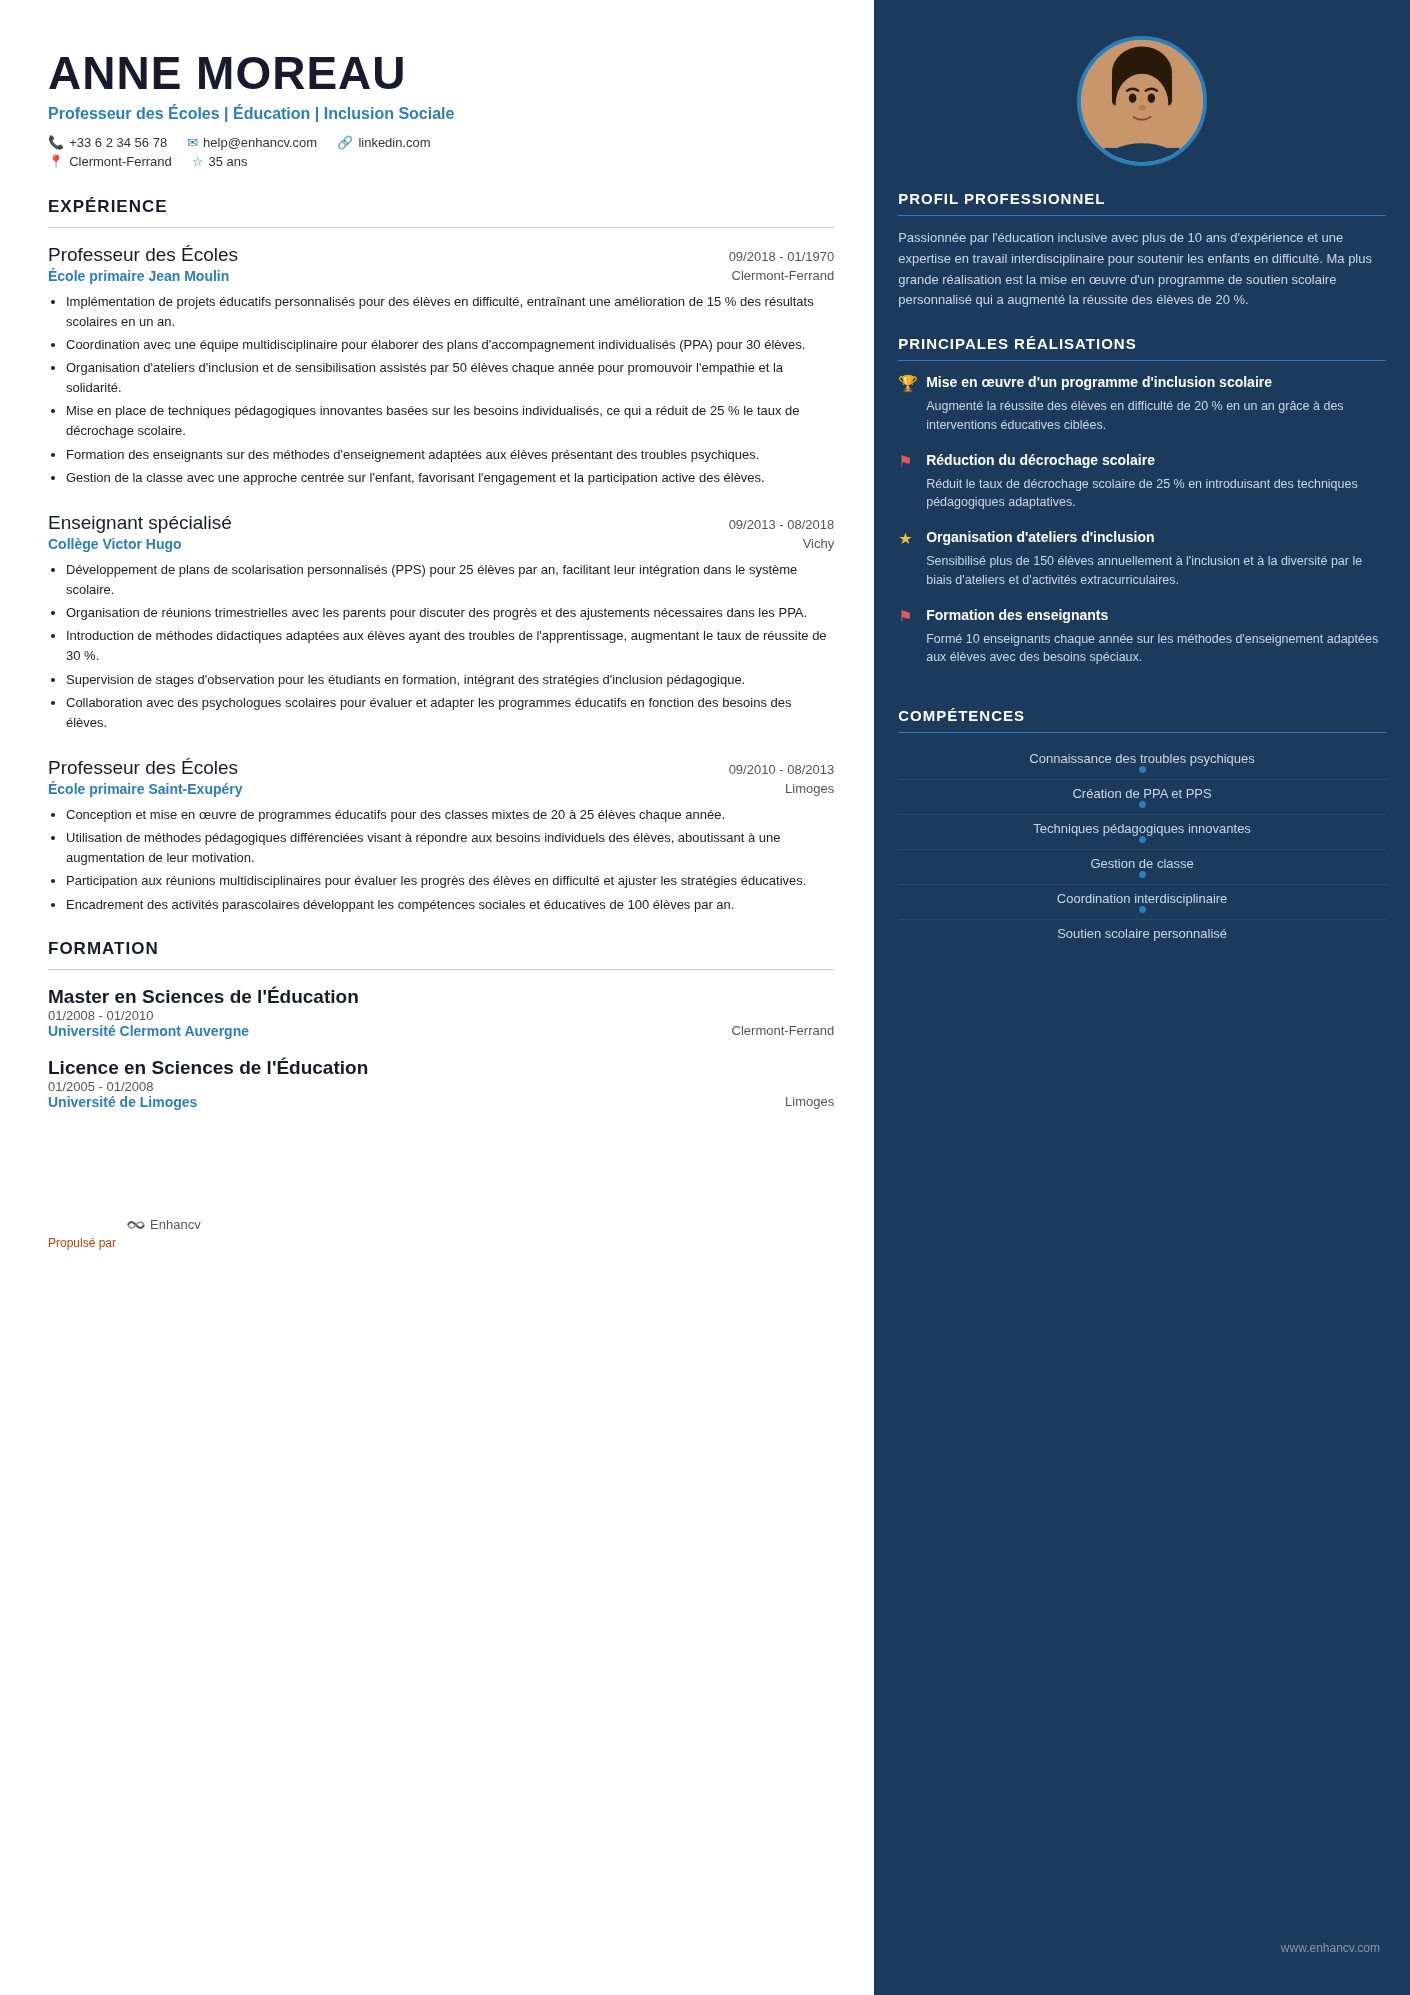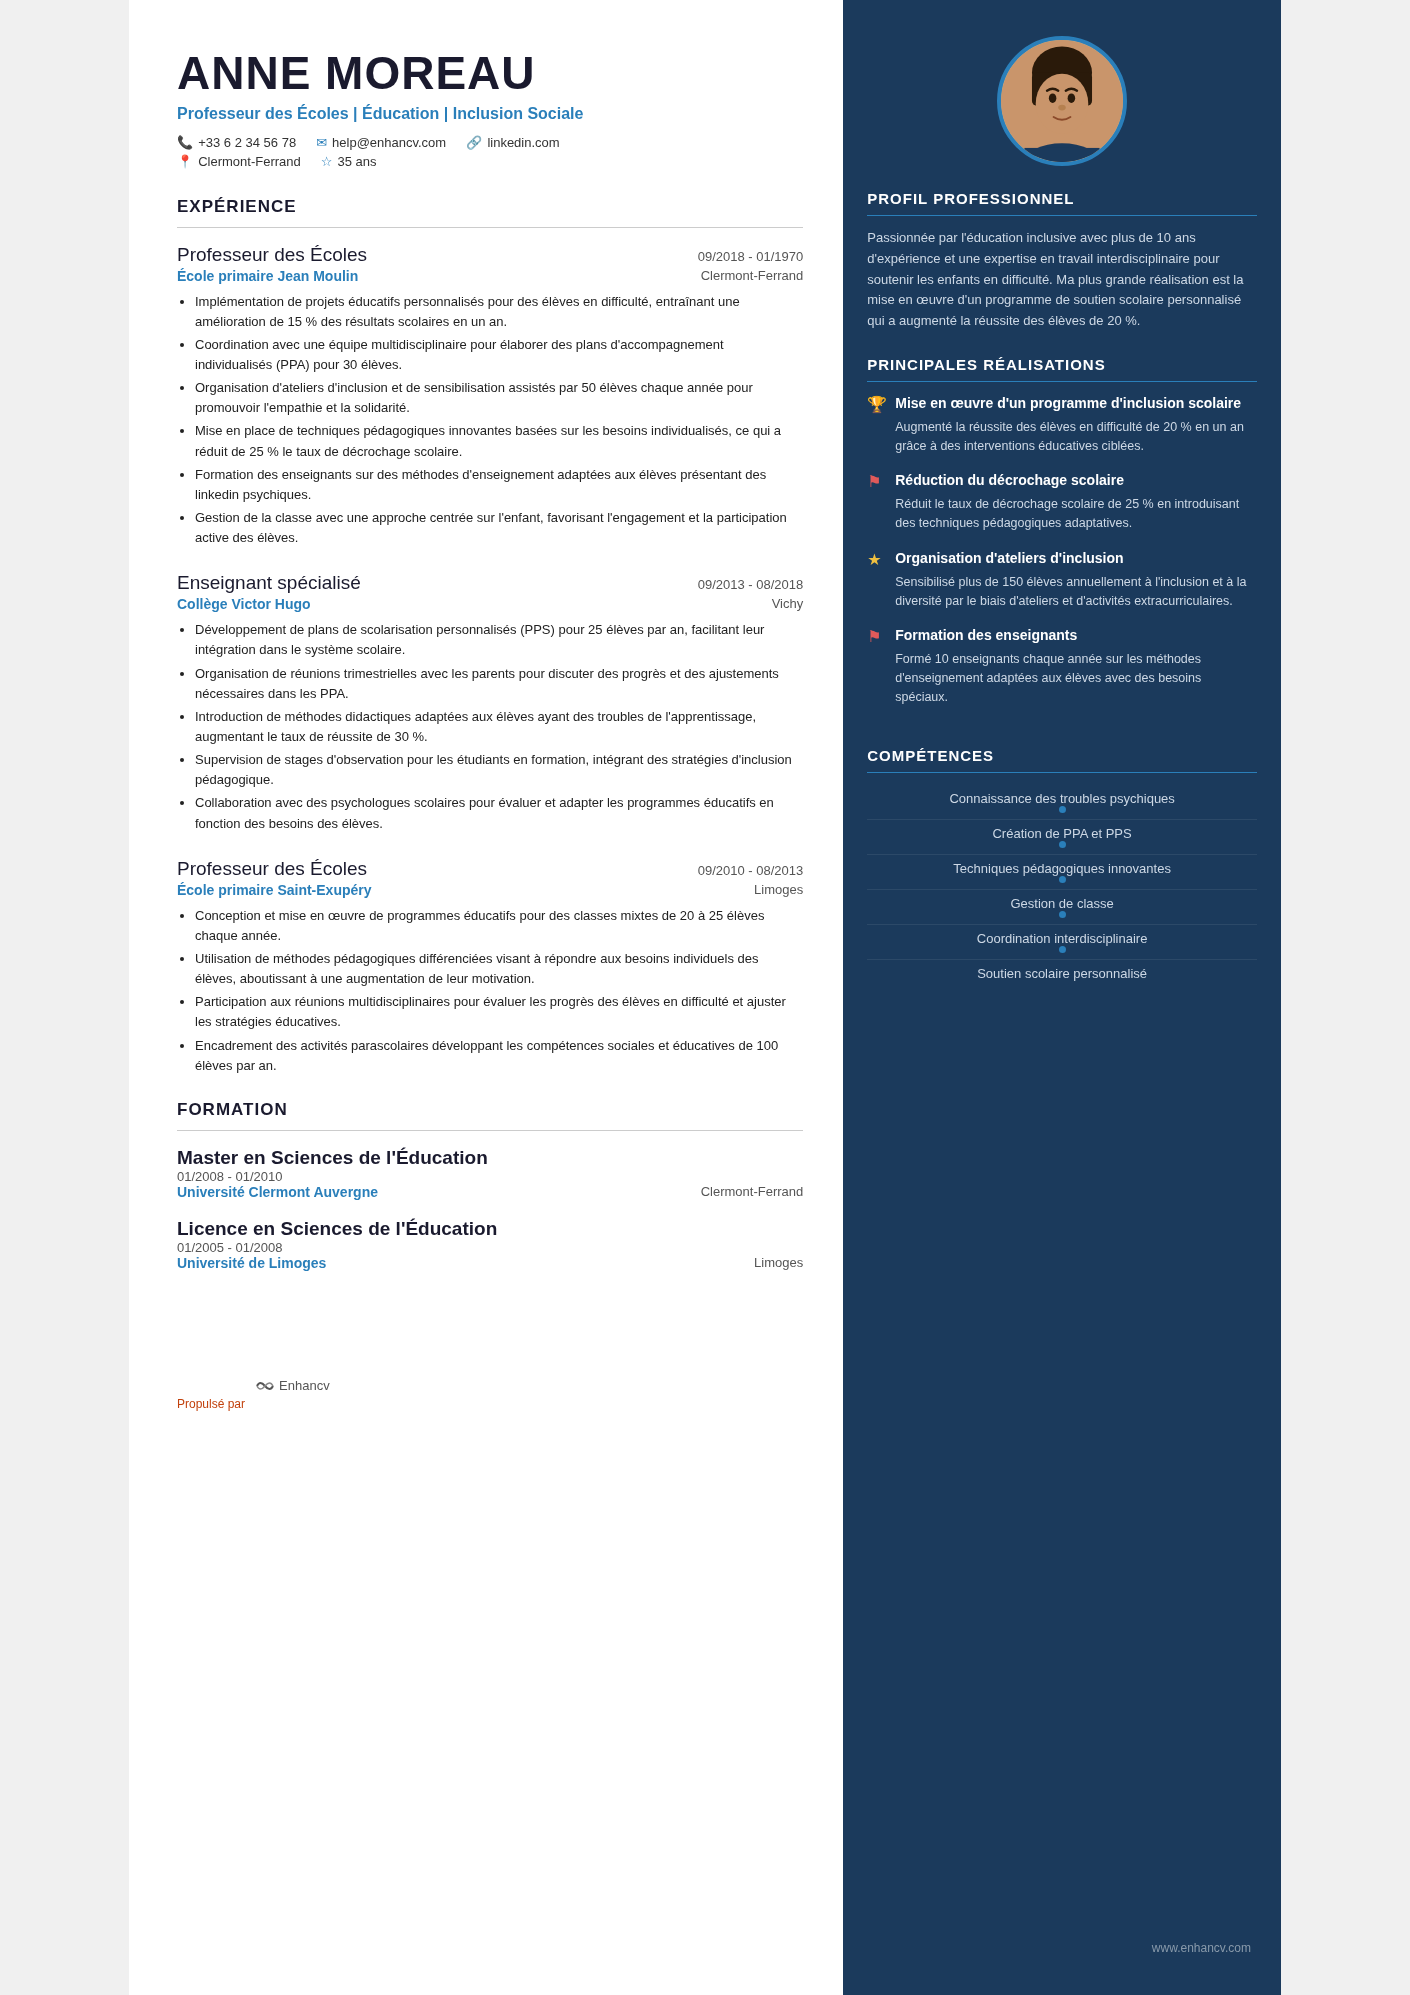--- a/index.html
+++ b/index.html
@@ -5,21 +5,21 @@
     * { margin: 0; padding: 0; box-sizing: border-box; }
     body {
       font-family: 'Arial', sans-serif;
       background: #f0f0f0;
       display: flex;
       justify-content: center;
       align-items: flex-start;
       min-height: 100vh;
     }
     .page {
-      width: 1152px;
+      width: 1410px;
       min-height: 1995px;
       background: white;
       display: flex;
       flex-direction: row;
       position: relative;
     }
     
     .left-col {
       width: 62%;
       padding: 48px 40px 40px 48px;
@@ -322,21 +322,21 @@
         </div>
         <div class="exp-sub">
           <span class="exp-org">École primaire Jean Moulin</span>
           <span class="exp-location">Clermont-Ferrand</span>
         </div>
         <ul class="exp-bullets">
           <li>Implémentation de projets éducatifs personnalisés pour des élèves en difficulté, entraînant une amélioration de 15 % des résultats scolaires en un an.</li>
           <li>Coordination avec une équipe multidisciplinaire pour élaborer des plans d'accompagnement individualisés (PPA) pour 30 élèves.</li>
           <li>Organisation d'ateliers d'inclusion et de sensibilisation assistés par 50 élèves chaque année pour promouvoir l'empathie et la solidarité.</li>
           <li>Mise en place de techniques pédagogiques innovantes basées sur les besoins individualisés, ce qui a réduit de 25 % le taux de décrochage scolaire.</li>
-          <li>Formation des enseignants sur des méthodes d'enseignement adaptées aux élèves présentant des linkedin psychiques.</li>
+          <li>Formation des enseignants sur des méthodes d'enseignement adaptées aux élèves présentant des troubles psychiques.</li>
           <li>Gestion de la classe avec une approche centrée sur l'enfant, favorisant l'engagement et la participation active des élèves.</li>
         </ul>
       </div>
 
       <div class="exp-block">
         <div class="exp-header">
           <span class="exp-title">Enseignant spécialisé</span>
           <span class="exp-date">09/2013 - 08/2018</span>
         </div>
         <div class="exp-sub">

